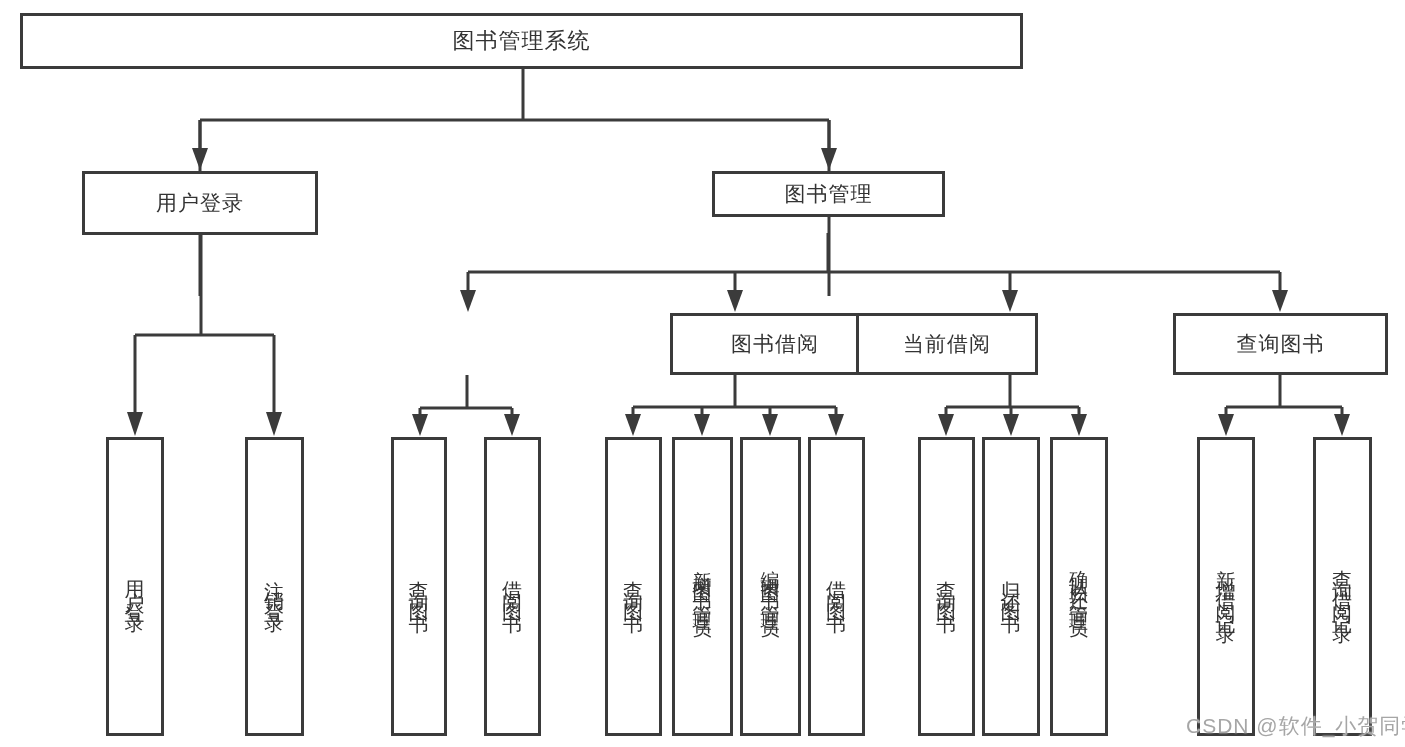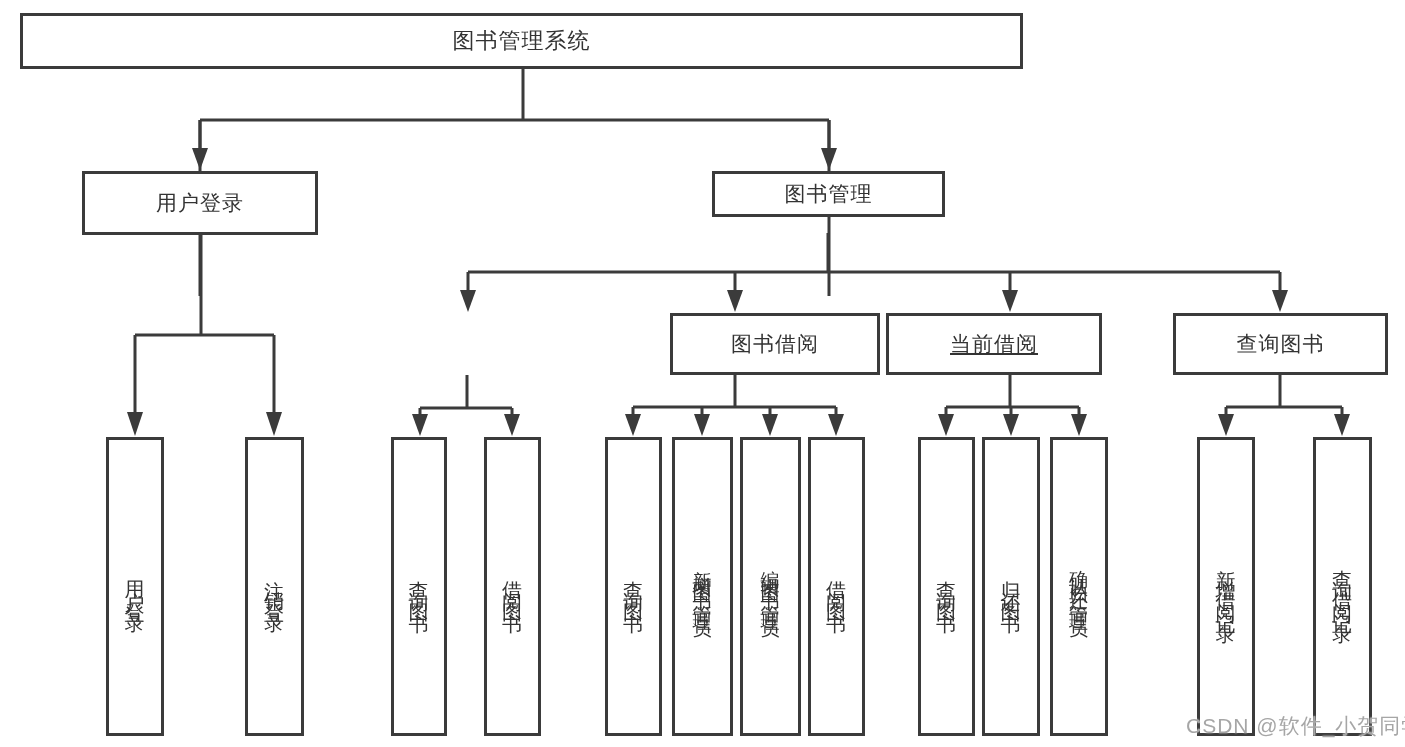--- a/index.html
+++ b/index.html
@@ -105,21 +105,21 @@
       <polygon points="1334,414 1350,414 1342,436"></polygon>
     </g>
   </svg>
 
   <div class="hbox rootbox" style="left:20px;top:13px;width:1003px;height:56px;">图书管理系统</div>
 
   <div class="hbox" style="left:82px;top:171px;width:236px;height:64px;">用户登录</div>
   <div class="hbox" style="left:712px;top:171px;width:233px;height:46px;">图书管理</div>
 
   <div class="hbox" style="left:630px;top:313px;width:210px;height:62px;margin-left:40px;">图书借阅</div>
-  <div class="hbox" style="left:886px;top:313px;width:216px;height:62px;text-decoration:underline;">当前借阅</div>
+  <div class="hbox" style="left:856px;top:313px;width:182px;height:62px;">当前借阅</div>
   <div class="hbox" style="left:1173px;top:313px;width:215px;height:62px;">查询图书</div>
 
   <div class="vbox" style="left:106px;width:58px;">
     <span class="vtext">用户登录</span>
   </div>
   <div class="vbox" style="left:245px;width:59px;">
     <span class="vtext">注销登录</span>
   </div>
 
   <div class="vbox" style="left:391px;width:56px;">

